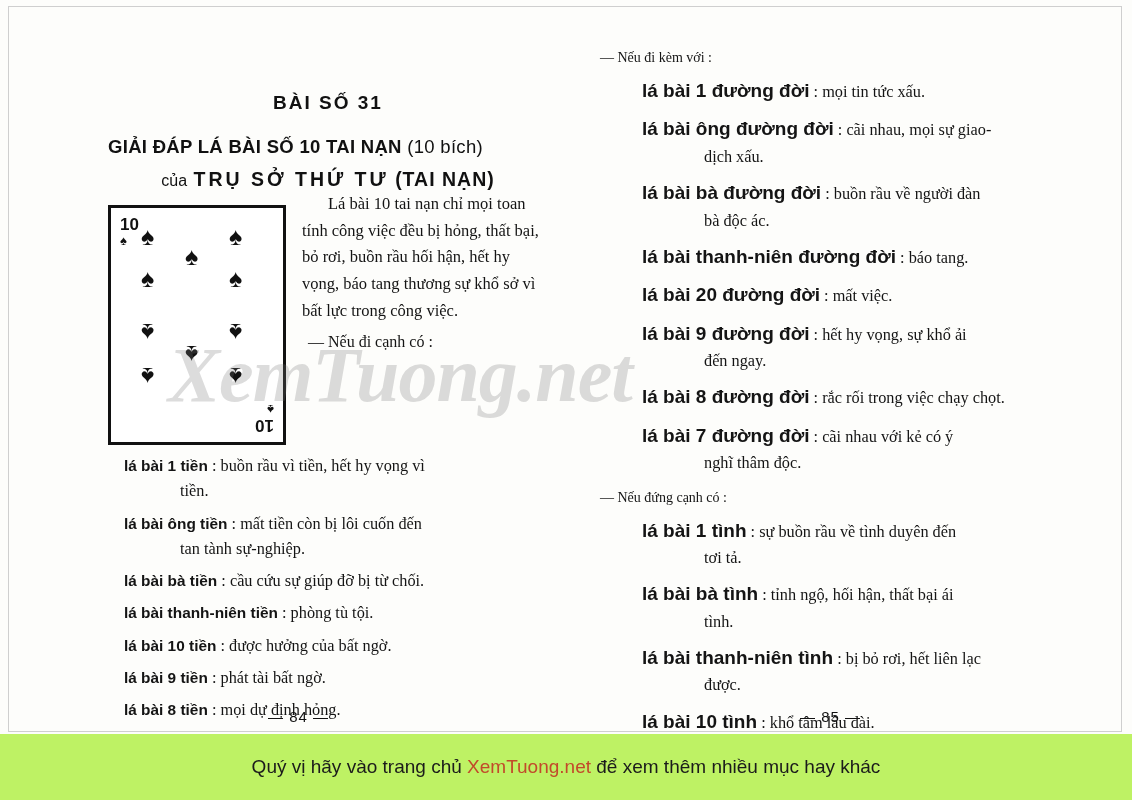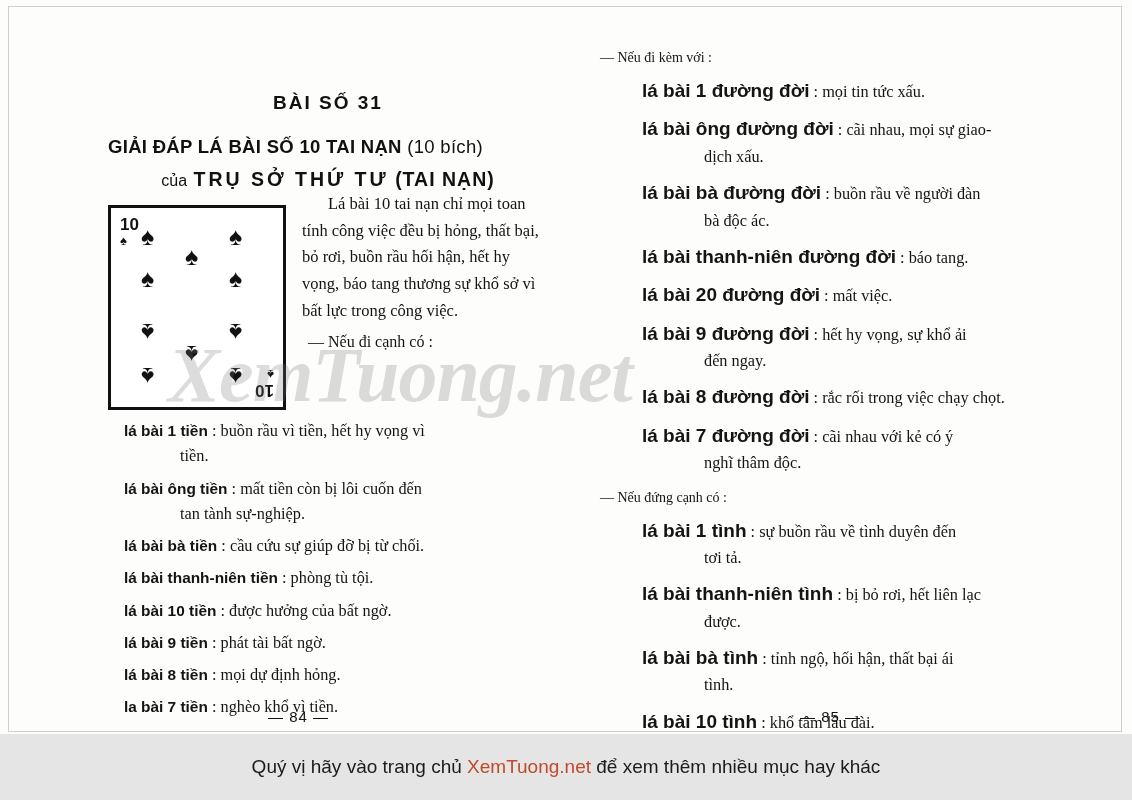--- a/index.html
+++ b/index.html
@@ -84,21 +84,21 @@
 
   
   .card-wrap {
     position: relative;
     float: left;
     margin-top: 14px;
     margin-right: 16px;
   }
   .card {
     width: 178px;
-    height: 205px;
+    height: 240px;
     border: 3px solid #111;
     background: #fff;
     position: relative;
     box-sizing: border-box;
   }
   .card .corner {
     position: absolute;
     font-family: "Liberation Sans", sans-serif;
     font-size: 17px;
     font-weight: bold;
@@ -204,21 +204,21 @@
     letter-spacing: -1px;
     white-space: nowrap;
     pointer-events: none;
     user-select: none;
   }
   .footer-bar {
     position: absolute;
     left: 0; bottom: 0;
     width: 1132px;
     height: 66px;
-    background: #e5e5e5;
+    background: #bef264;
     display: flex;
     align-items: center;
     justify-content: center;
   }
   .footer-text {
     font-family: "Liberation Sans", sans-serif;
     font-size: 19px;
     color: #1b1b1b;
   }
   .footer-text .brand {
@@ -359,28 +359,28 @@
 
       <div class="sec-head" style="margin-top:14px;">— Nếu đứng cạnh có :</div>
 
       <div class="rblock">
         <div class="right-entry">
           <span class="lead">lá bài 1 tình</span>
           <span>: sự buồn rầu về tình duyên đến</span>
           <span class="cont">tơi tả.</span>
         </div>
         <div class="right-entry">
+          <span class="lead">lá bài bà tình</span>
+          <span>: tỉnh ngộ, hối hận, thất bại ái</span>
+          <span class="cont">tình.</span>
+        </div>
+        <div class="right-entry">
           <span class="lead">lá bài thanh-niên tình</span>
           <span>: bị bỏ rơi, hết liên lạc</span>
           <span class="cont r">được.</span>
-        </div>
-        <div class="right-entry">
-          <span class="lead">lá bài bà tình</span>
-          <span>: tỉnh ngộ, hối hận, thất bại ái</span>
-          <span class="cont">tình.</span>
         </div>
         <div class="right-entry">
           <span class="lead">lá bài 10 tình</span>
           <span>: khổ tâm lâu dài.</span>
         </div>
         <div class="right-entry">
           <span class="lead">lá bài 9 tình</span>
           <span>: sự buồn khổ sắp qua, sung-</span>
           <span class="cont r">sướng trở lại.</span>
         </div>

